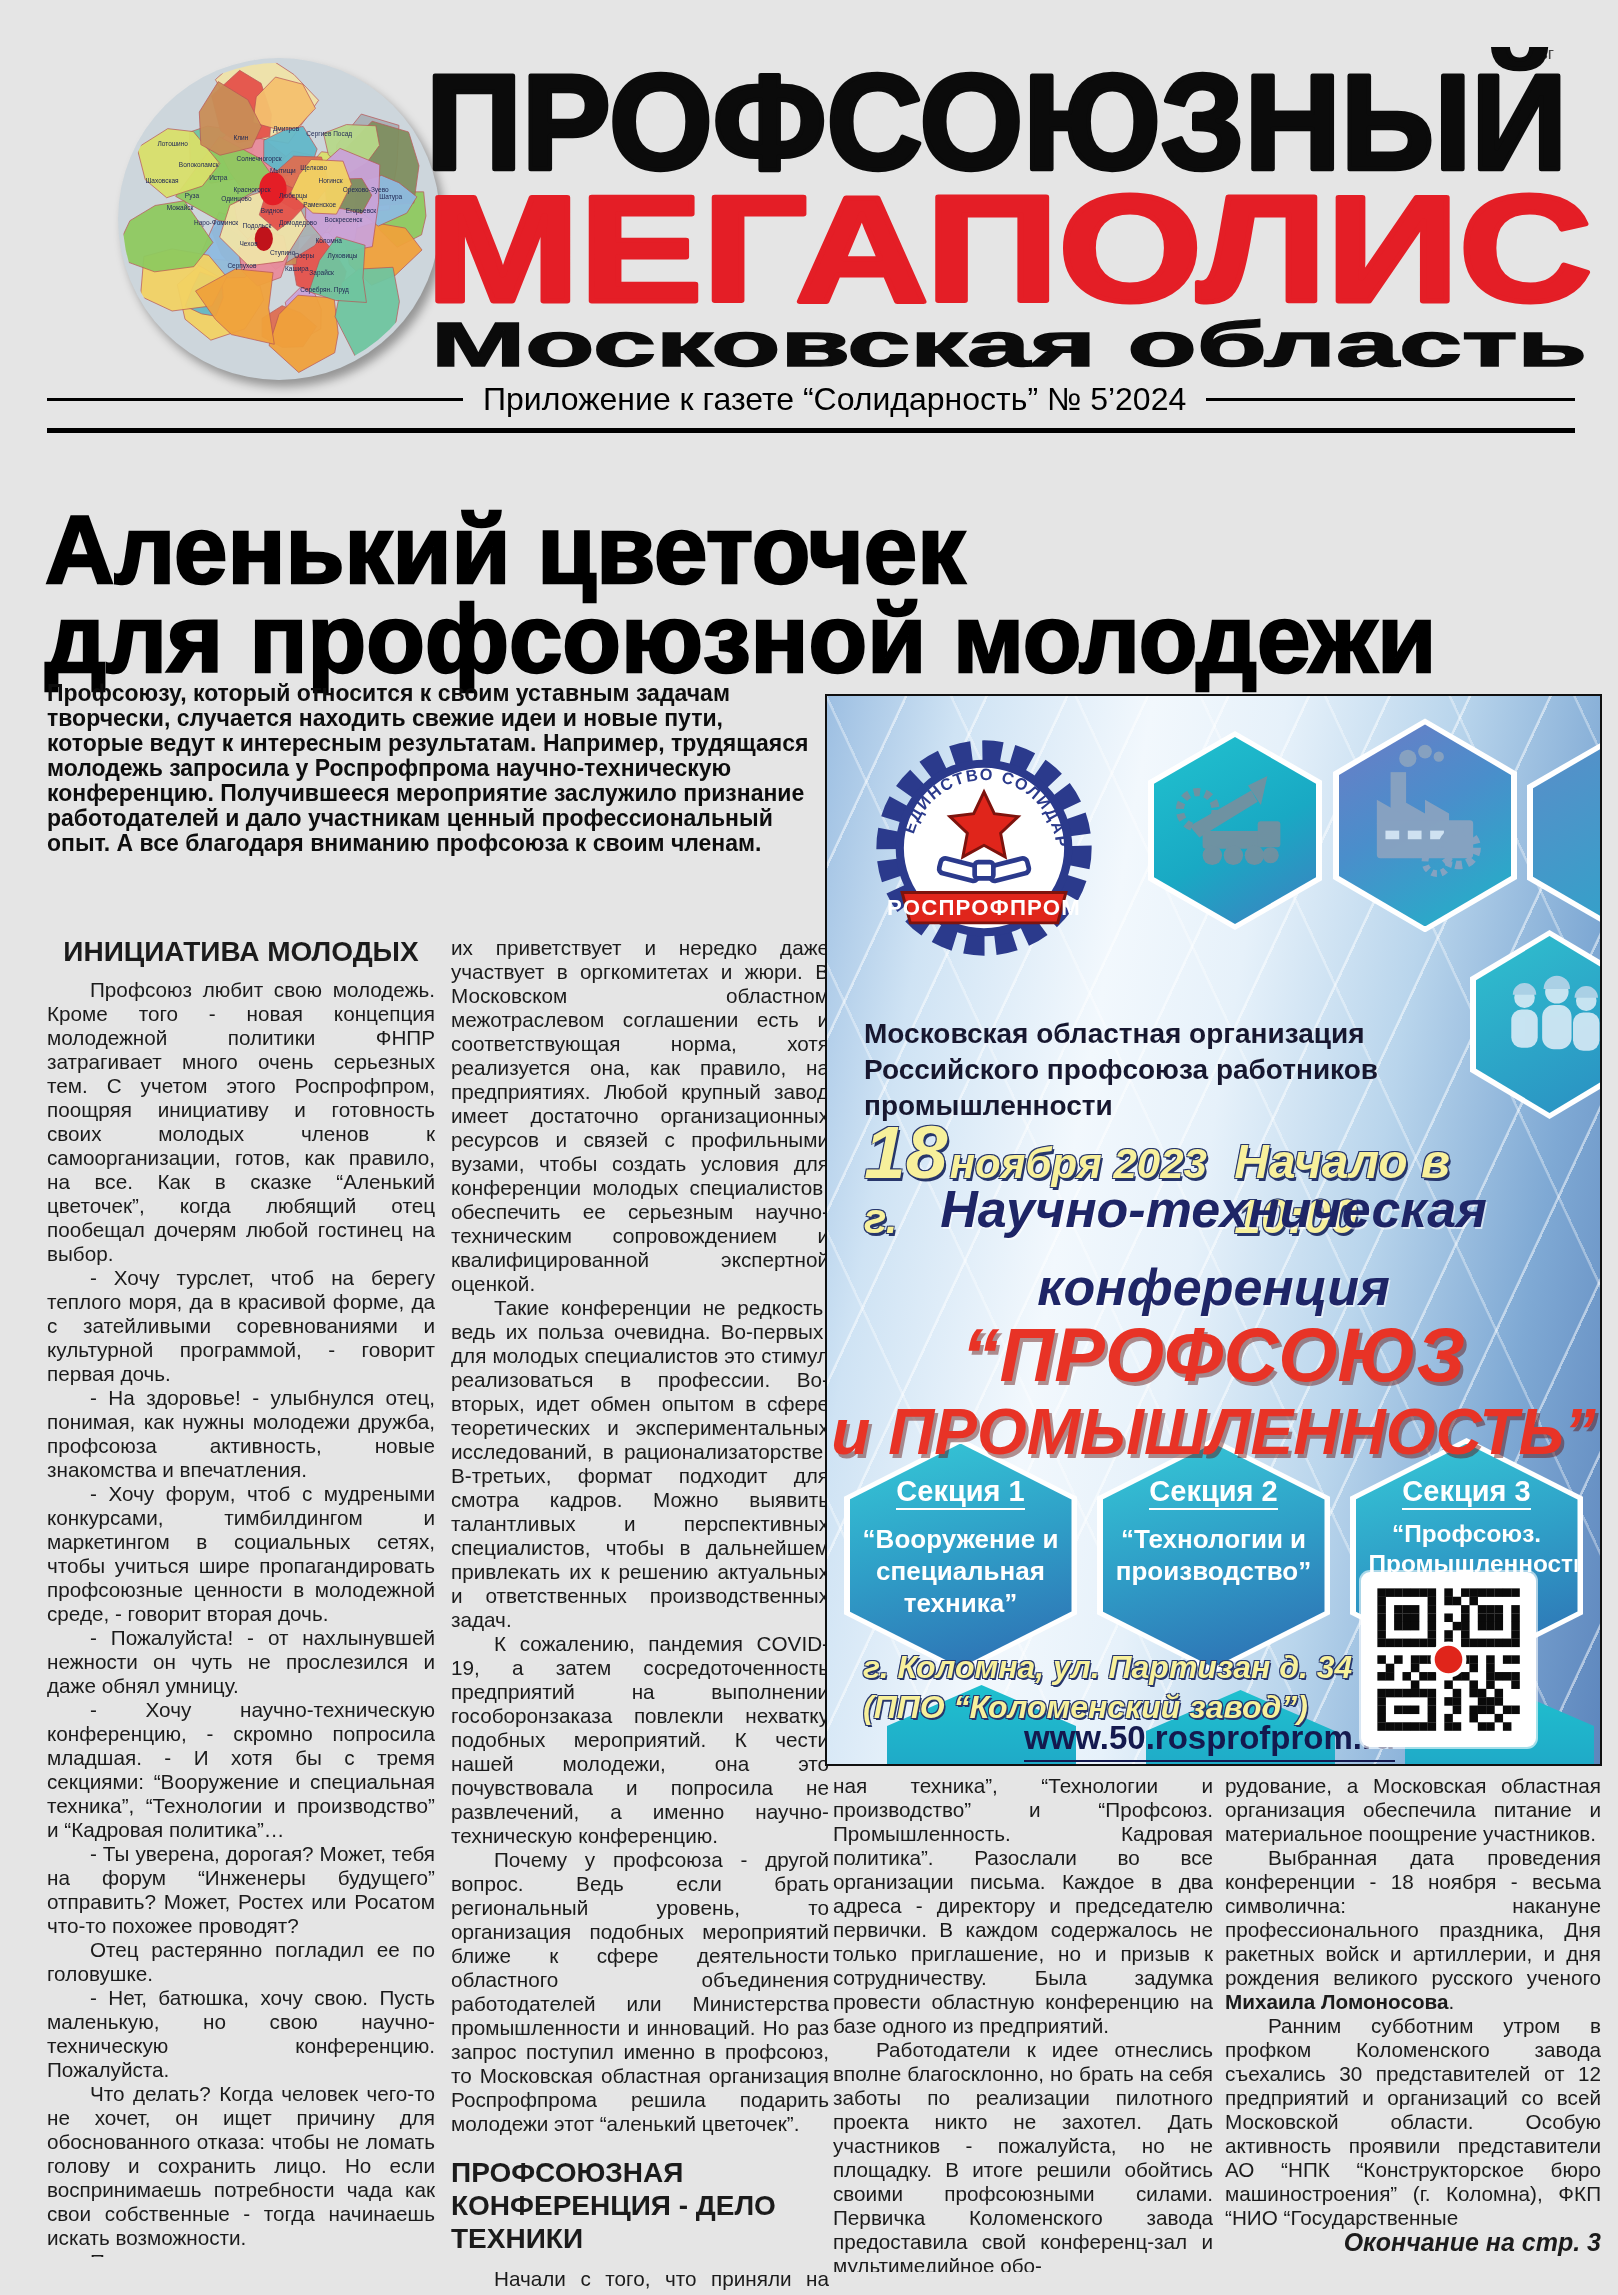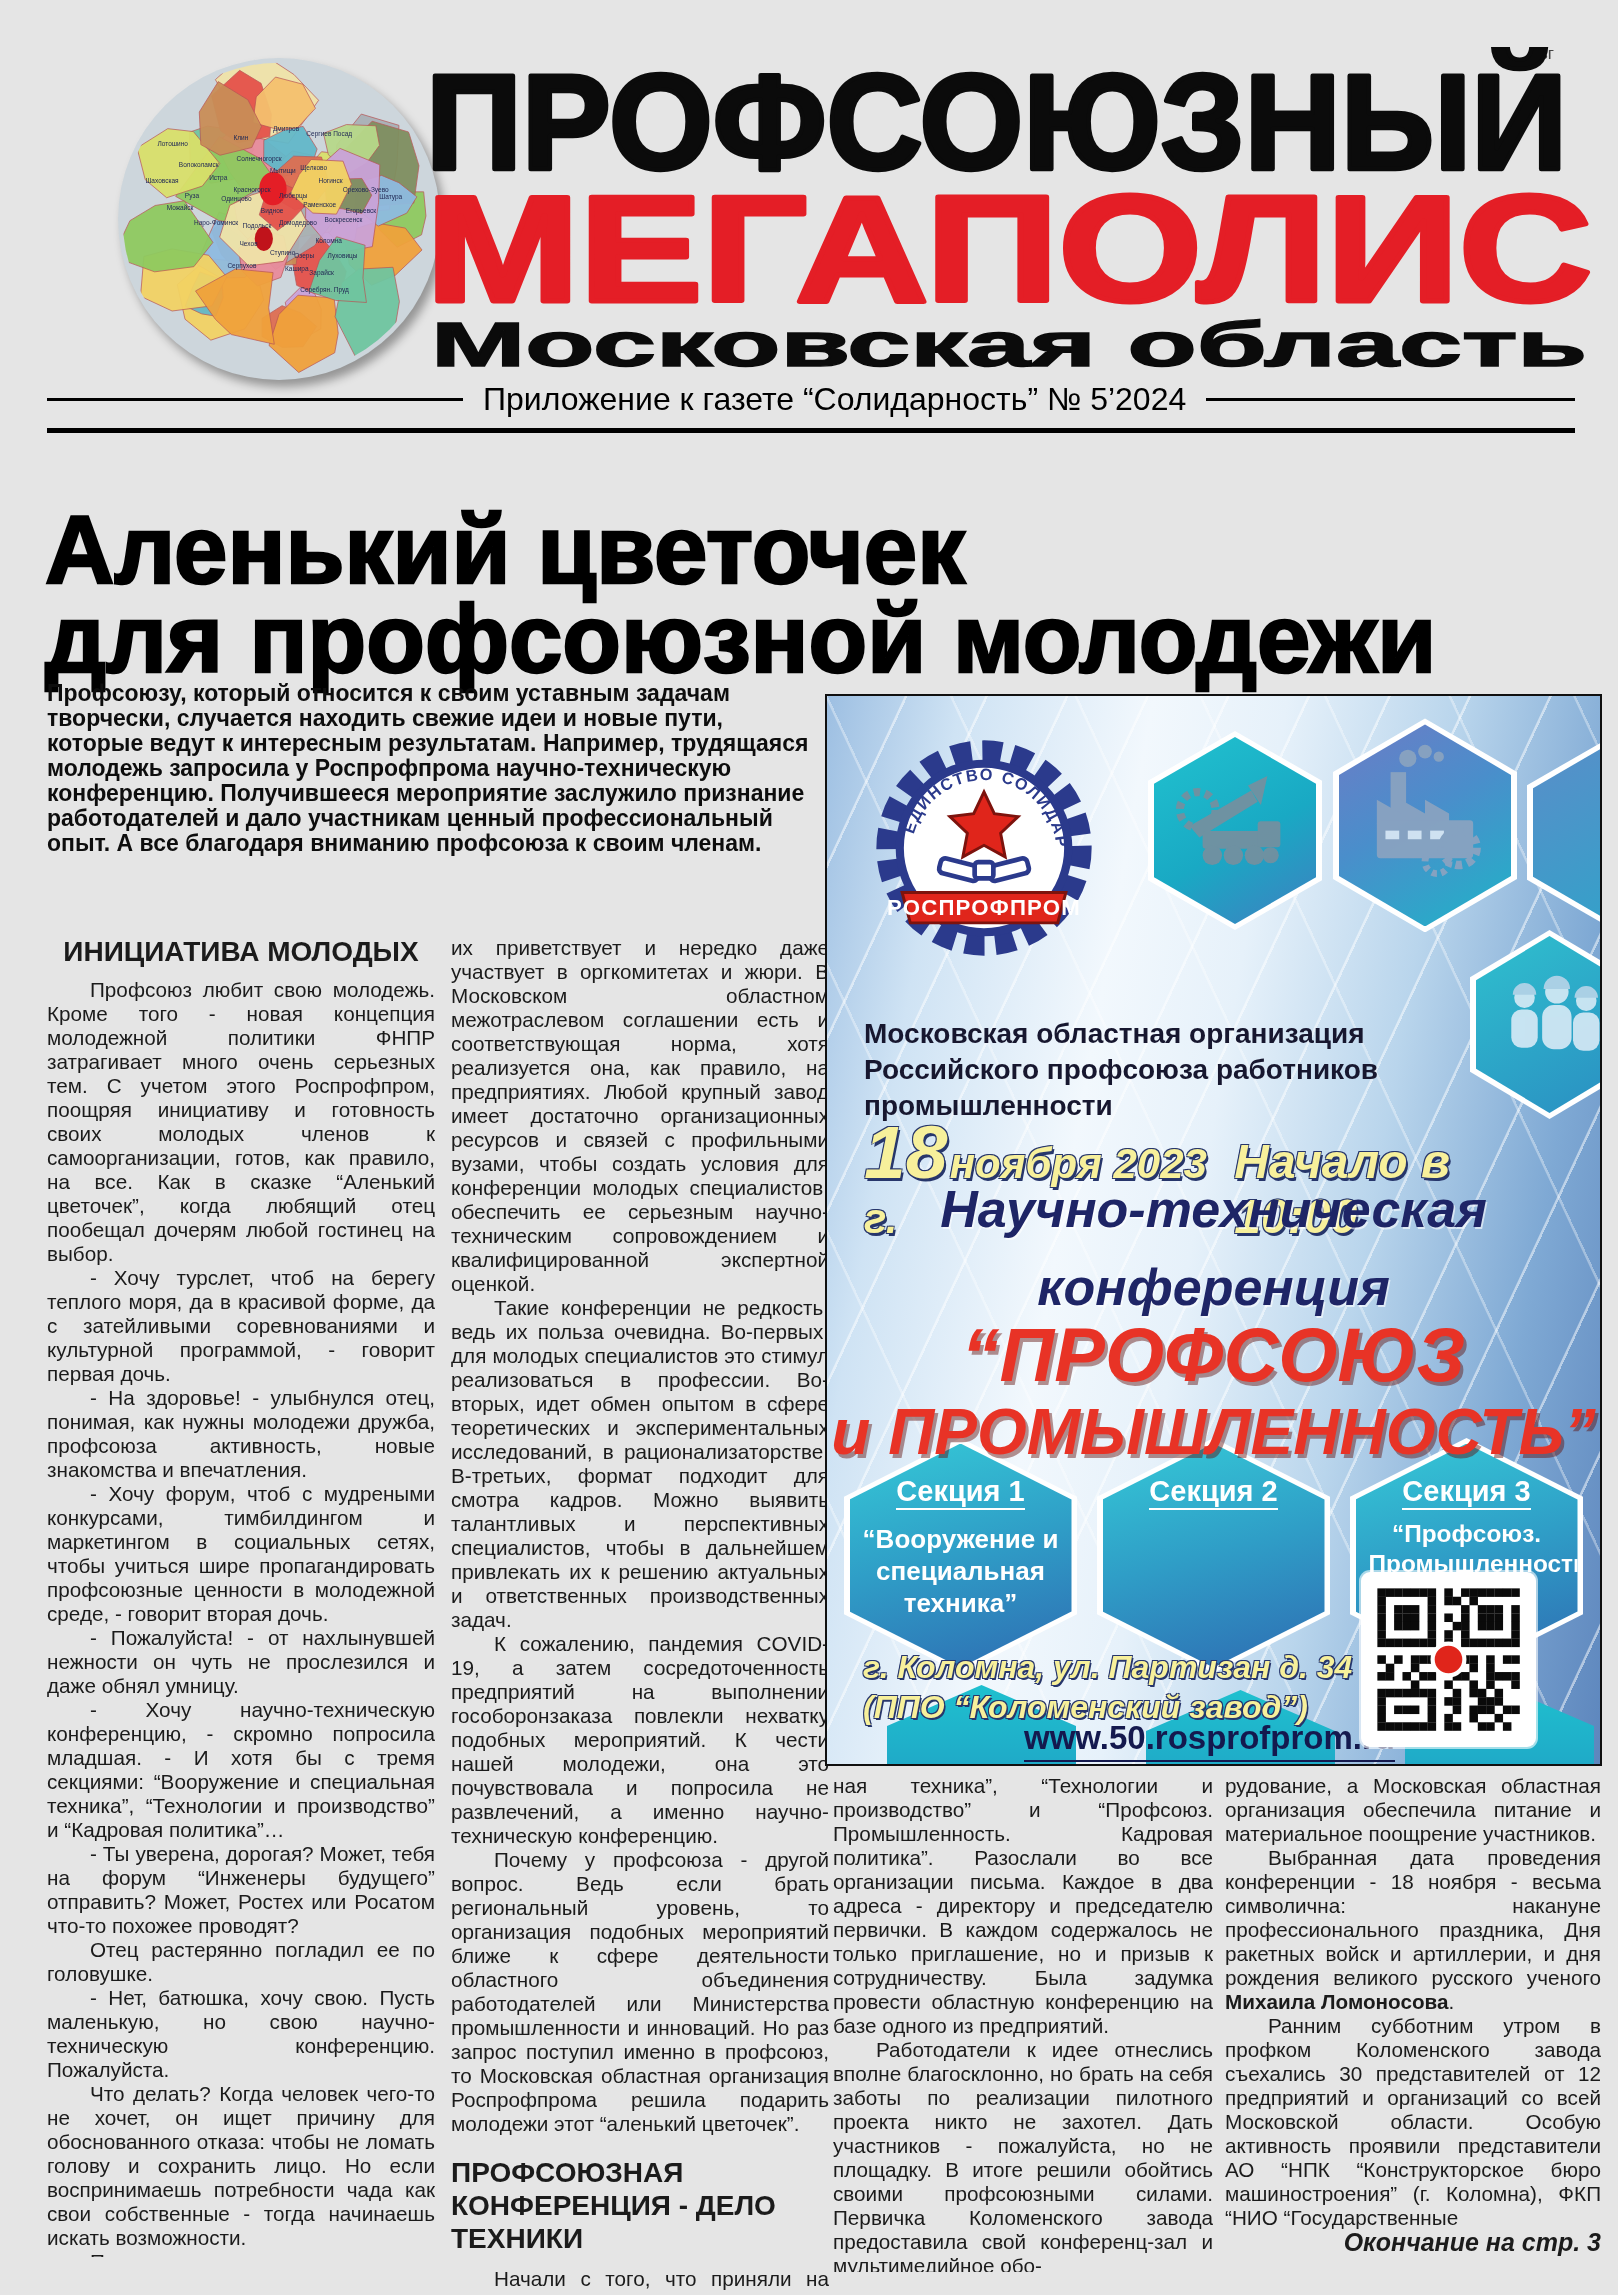--- a/index.html
+++ b/index.html
@@ -340,20 +340,21 @@
     <div class="hex-row">
       <div class="shex s1">
           <div class="inner">
         <div class="shex-label">Секция 1</div>
         <div class="shex-name">“Вооружение и специальная техника”</div>
       </div>
         </div>
       <div class="shex s2">
           <div class="inner">
         <div class="shex-label">Секция 2</div>
+        <div class="shex-name">“Технологии и производство”</div>
       </div>
         </div>
       <div class="shex s3">
           <div class="inner">
         <div class="shex-label">Секция 3</div>
         <div class="shex-name">“Профсоюз. Промышленность. Кадровая политика”</div>
       </div>
         </div>
     </div>
 

